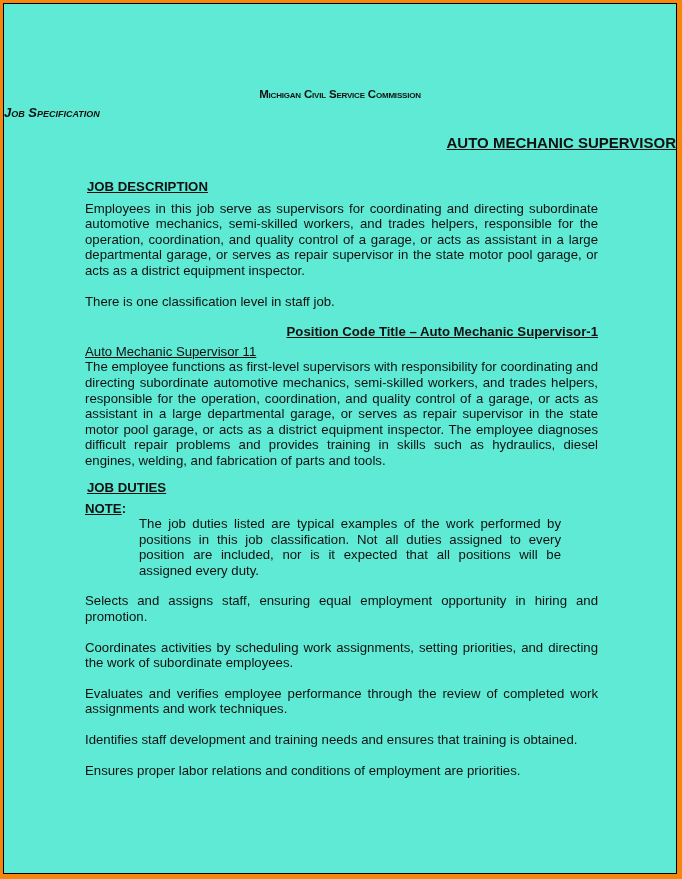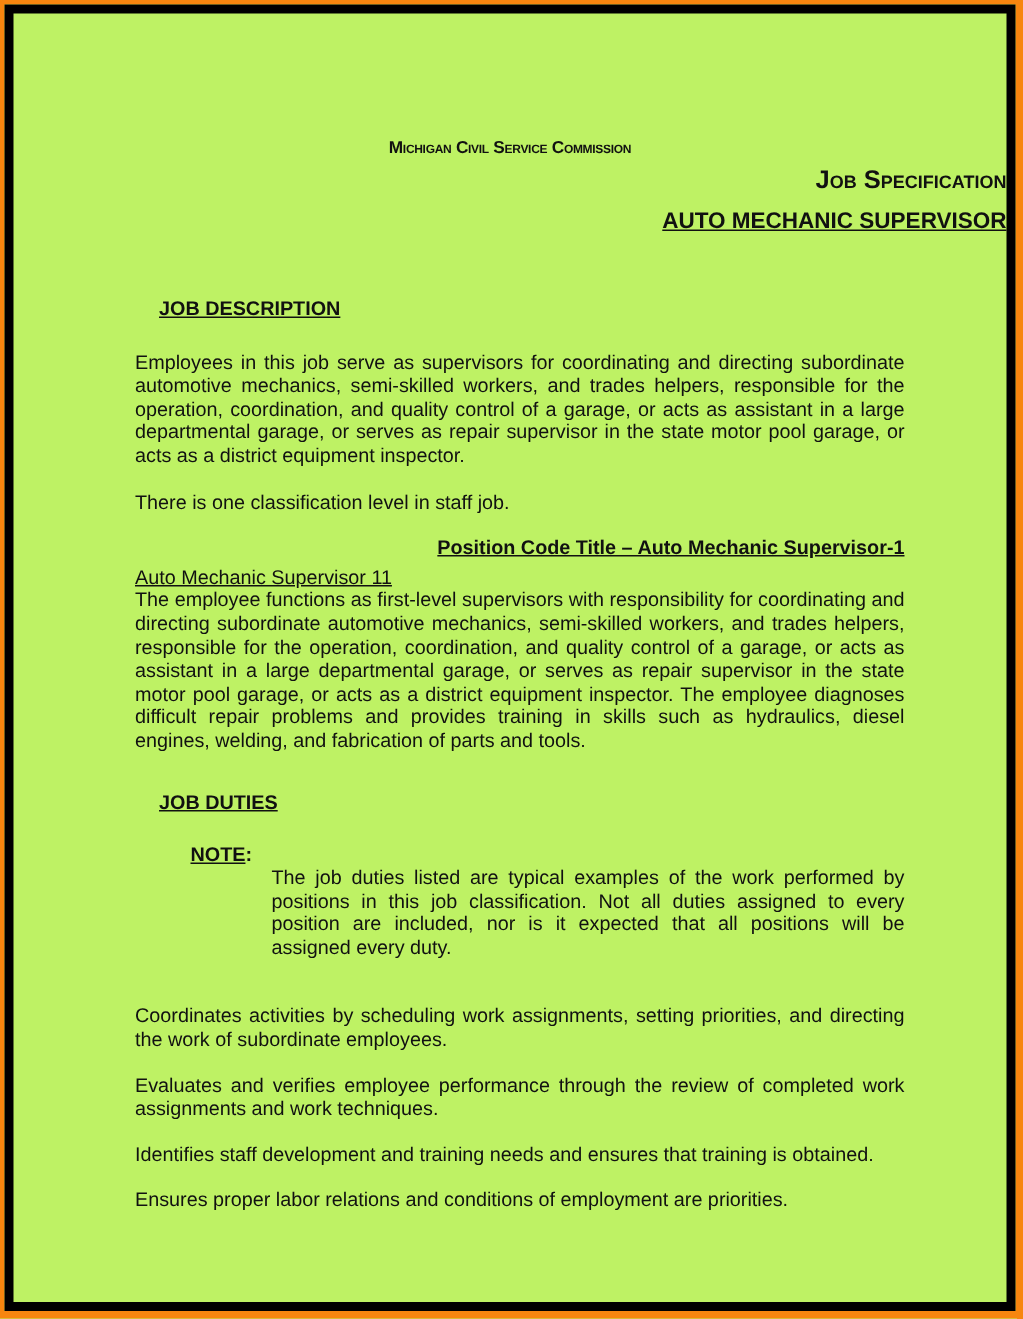--- a/index.html
+++ b/index.html
@@ -5,57 +5,58 @@
   html, body { margin: 0; padding: 0; }
   body {
     width: 682px; height: 879px; overflow: hidden;
     background: #f7860f;
     font-family: "Liberation Sans", sans-serif;
     color: #111;
   }
   .frame {
     position: absolute; left: 3px; top: 3px;
     width: 674px; height: 871px;
-    border: 6px solid #000000;
+    border: 1px solid #000000;
     box-sizing: border-box;
-    background: #bef264;
+    background: #5eead4;
   }
   .page {
     position: absolute; left: 0; top: 0; right: 0; bottom: 0;
   }
   .hdr-org {
     position: absolute; left: 0; right: 0; top: 84px;
     text-align: center; font-weight: bold; font-size: 11.5px;
     font-variant: small-caps; letter-spacing: -0.2px;
   }
   .hdr-spec {
     position: absolute; left: 0; right: 0; top: 101px;
-    text-align: right; font-weight: bold; font-size: 17px;
+    text-align: left; font-weight: bold; font-size: 13px;
     font-variant: small-caps;
+    font-style: italic;
   }
   .hdr-title {
     position: absolute; left: 0; right: 0; top: 130px;
     text-align: right; font-weight: bold; font-size: 15px;
     text-decoration: underline;
   }
   .content {
     position: absolute; left: 81px; width: 513px; top: 173px;
     font-size: 13.2px; line-height: 15.6px;
   }
   .sec-head {
-    font-weight: bold; text-decoration: underline; margin: 16px;
+    font-weight: bold; text-decoration: underline; margin: 2px;
   }
   .para { margin: 0; text-align: justify; text-align-last: left; }
   .gap { height: 15px; }
   .gap-s { height: 9px; }
   .gap-xs { height: 4px; }
   .pos-title { font-weight: bold; text-decoration: underline; margin: 0; text-align: right; }
   .pos-sub { text-decoration: underline; margin: 0; }
   .note {
-    display: flex; margin: 0; justify-content: flex-end;
+    display: flex; margin: 0;
   }
   .note-label {
     width: 54px; flex: none; font-weight: bold;
   }
   .note-label u { text-decoration: underline; }
   .note-text { width: 422px; text-align: justify; text-align-last: left; margin-top: 15px; }
 </style>
 </head>
 <body>
 
@@ -88,20 +89,21 @@
       <div class="gap-s"></div>
 
       <section>
         <p class="sec-head">JOB DUTIES</p>
         <div class="gap-xs"></div>
         <div class="note">
           <div class="note-label"><u>NOTE</u><span>:</span></div>
           <div class="note-text">The job duties listed are typical examples of the work performed by positions in this job classification.  Not all duties assigned to every position are included, nor is it expected that all positions will be assigned every duty.</div>
         </div>
         <div class="gap"></div>
+        <p class="para">Selects and assigns staff, ensuring equal employment opportunity in hiring and promotion.</p>
         <div class="gap"></div>
         <p class="para">Coordinates activities by scheduling work assignments, setting priorities, and directing the work of subordinate employees.</p>
         <div class="gap"></div>
         <p class="para">Evaluates and verifies employee performance through the review of completed work assignments and work techniques.</p>
         <div class="gap"></div>
         <p class="para">Identifies staff development and training needs and ensures that training is obtained.</p>
         <div class="gap"></div>
         <p class="para">Ensures proper labor relations and conditions of employment are priorities.</p>
       </section>
 

